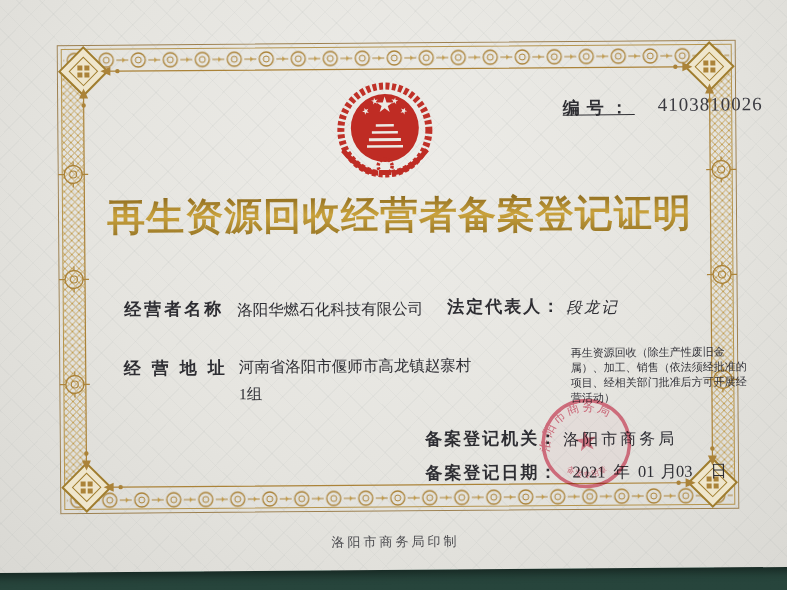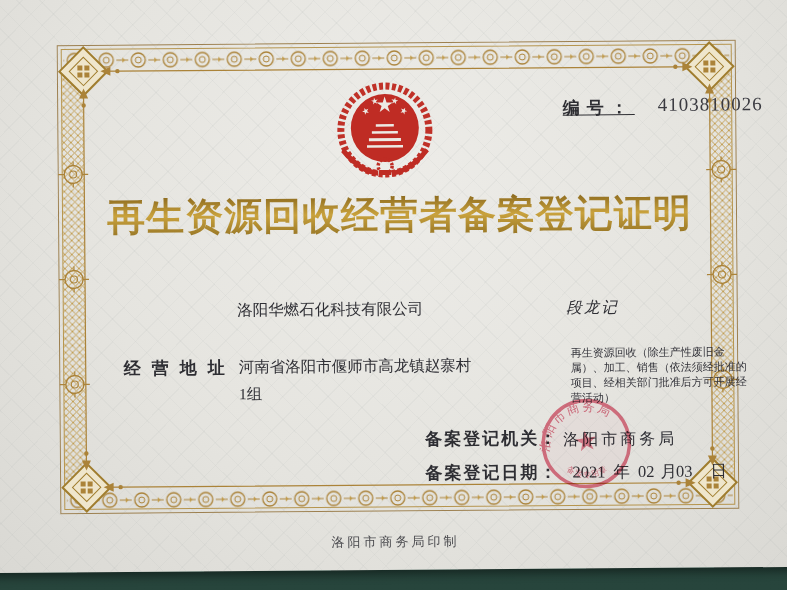--- a/index.html
+++ b/index.html
@@ -128,35 +128,37 @@
       <path d="M14 70 Q32 92 49 93" stroke="#bf2c24" stroke-width="5" fill="none"></path>
       <path d="M98 70 Q80 92 63 93" stroke="#bf2c24" stroke-width="5" fill="none"></path>
       <rect x="50" y="90" width="12" height="5" fill="#bf2c24"></rect>
     </svg>
 
     <div class="abs serial-label lbl">编号：</div>
     <div class="abs serial-value">4103810026</div>
 
     <div class="abs title">再生资源回收经营者备案登记证明</div>
 
+    <div class="abs lbl op-label">经营者名称</div>
     <div class="abs val op-value">洛阳华燃石化科技有限公司</div>
+    <div class="abs lbl legal-label">法定代表人：</div>
     <div class="abs val legal-value">段龙记</div>
 
     <div class="abs lbl addr-label">经营地址</div>
     <div class="abs val addr-value">河南省洛阳市偃师市高龙镇赵寨村1组</div>
     <div class="abs main-value">再生资源回收（除生产性废旧金属）、加工、销售（依法须经批准的项目、经相关部门批准后方可开展经营活动）</div>
 
     <div class="abs lbl reg-label">备案登记机关：</div>
     <div class="abs val reg-value">洛阳市商务局</div>
 
     <div class="abs date-row">
       <span class="lbl">备案登记日期：</span>
       <span class="d d-year">2021</span>
       <span class="d d-yu">年</span>
-      <span class="d d-month">02</span>
+      <span class="d d-month">01</span>
       <span class="d d-mu">月</span>
       <span class="d d-day">03</span>
       <span class="d d-du">日</span>
     </div>
 
     <svg class="seal" viewBox="0 0 94 94">
       <defs>
         <path id="sealArcT" d="M 10 61 A 38 38 0 1 1 84 61" fill="none"></path>
         <path id="sealArcB" d="M 17 60 A 32 32 0 0 0 77 60" fill="none"></path>
       </defs>

